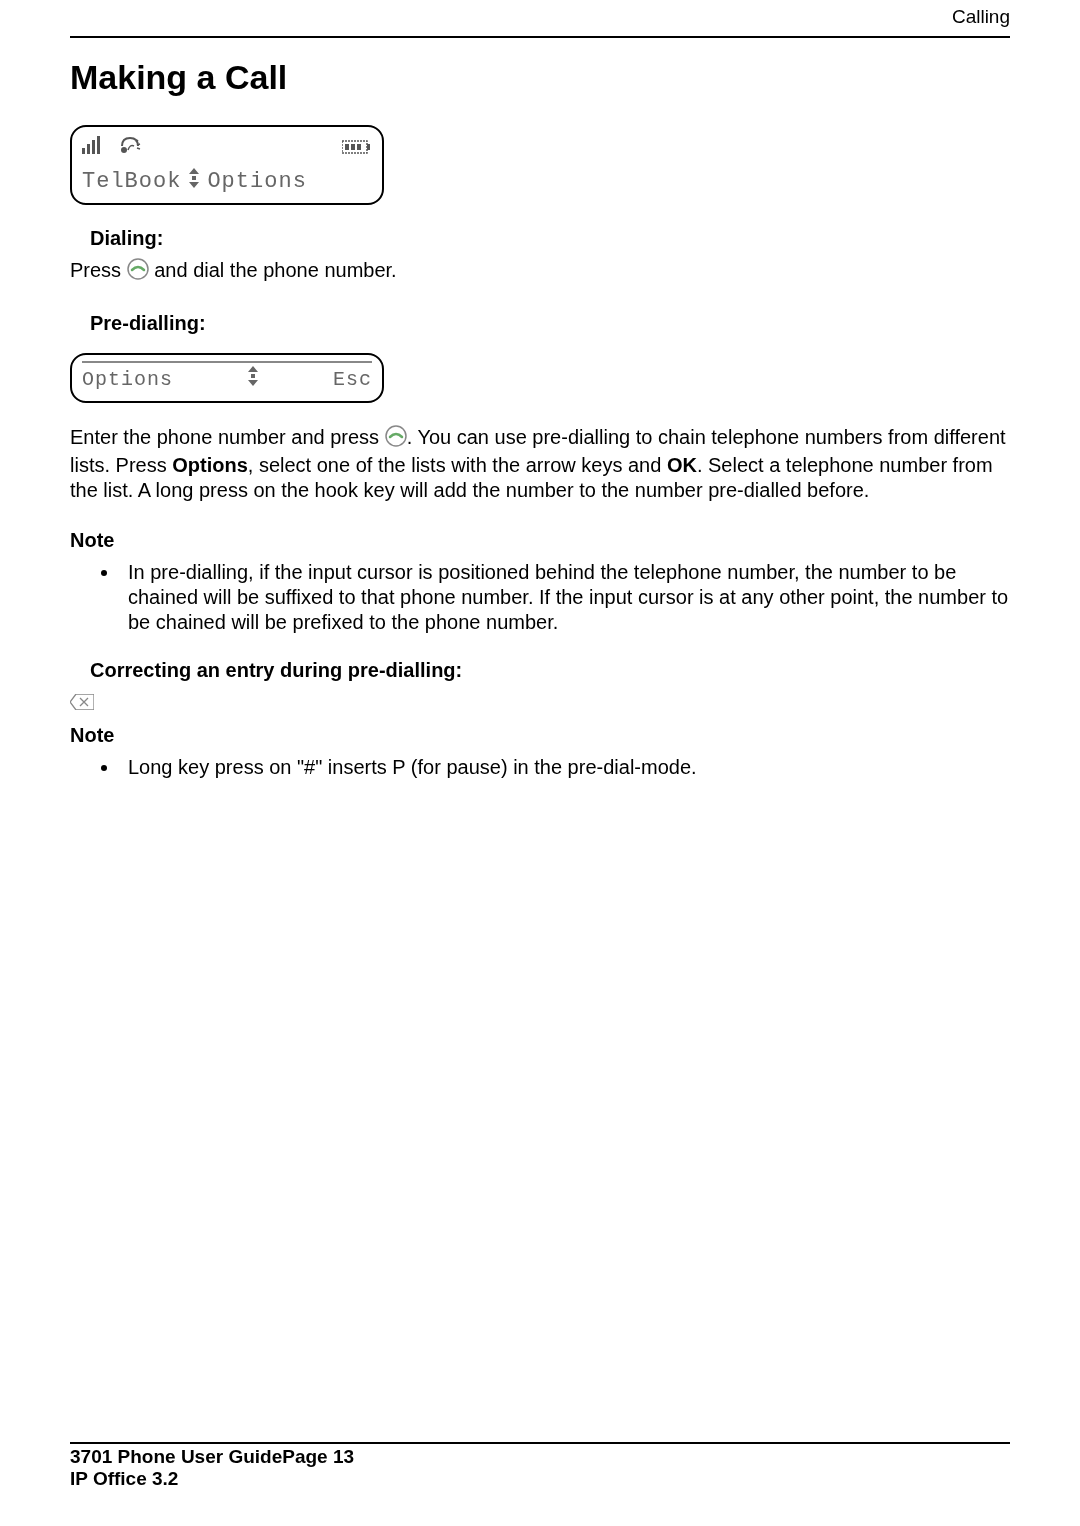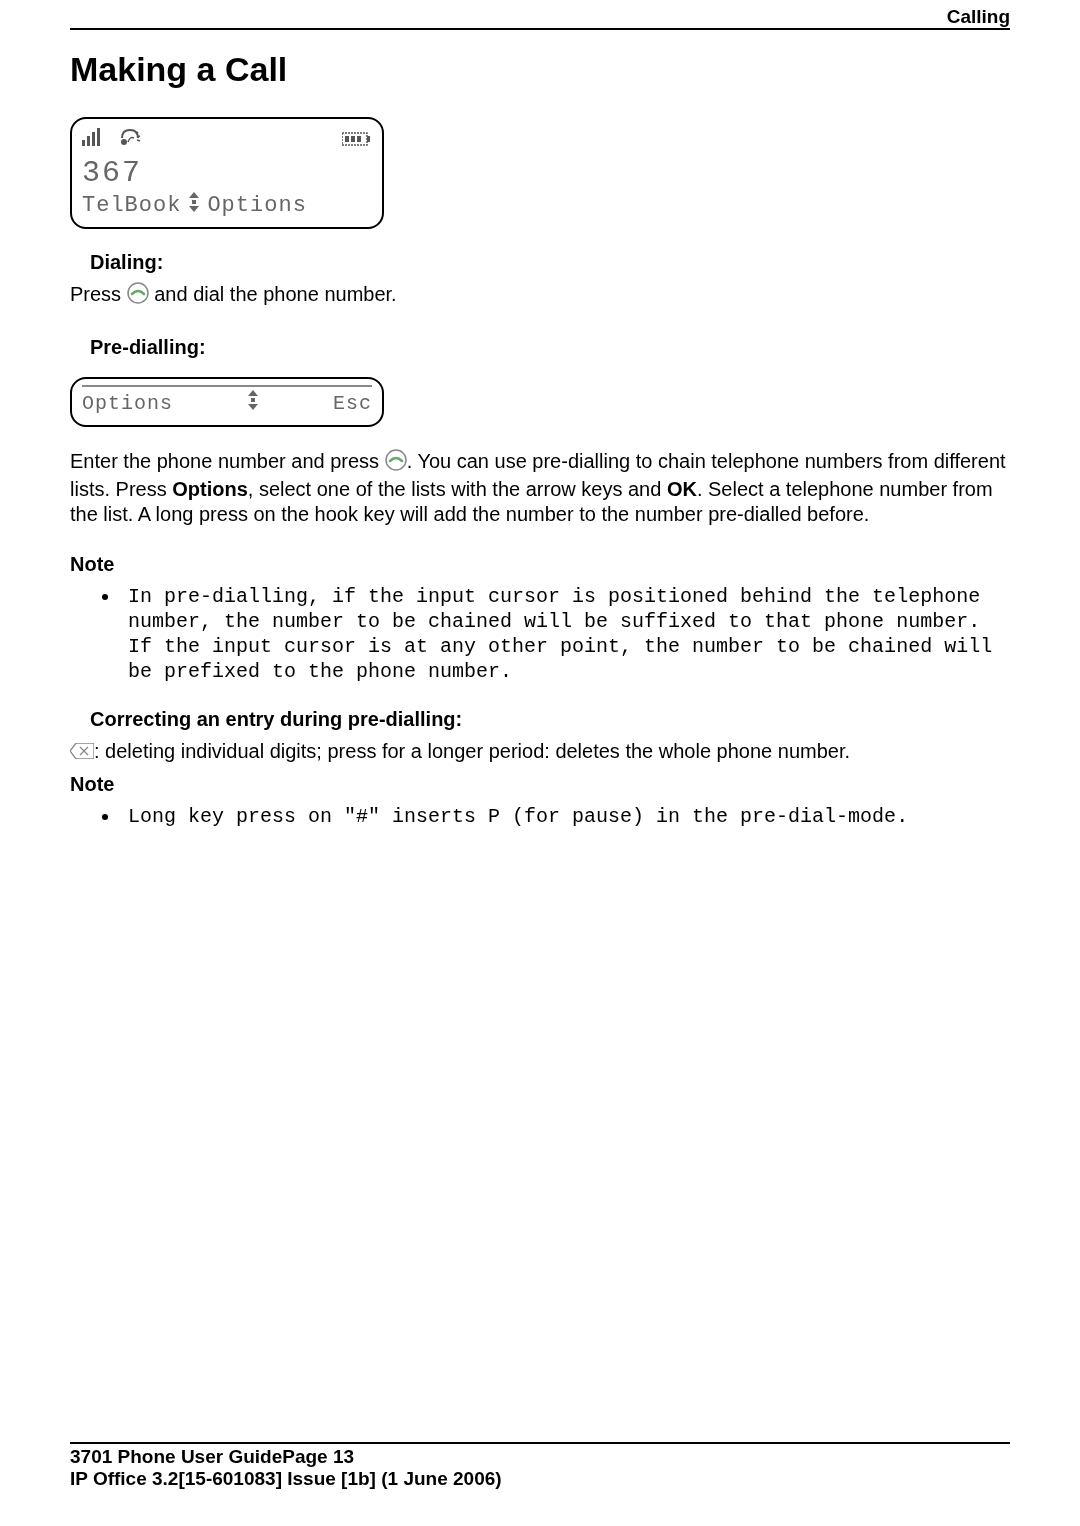--- a/index.html
+++ b/index.html
@@ -15,23 +15,22 @@
       position: relative;
       padding: 34px 70px 0 70px;
     }
     .header-line {
       border-top: 2px solid #000;
       margin-bottom: 4px;
     }
     .chapter-label {
       text-align: right;
       font-size: 19px;
-      margin-bottom: 0;
+      margin-bottom: 8px;
       margin-top: -28px;
-      font-weight: bold;
     }
     .main-title {
       font-size: 34px;
       font-weight: bold;
       margin-top: 20px;
       margin-bottom: 28px;
     }
     .lcd-box {
       display: inline-block;
       border: 2px solid #000;
@@ -96,21 +95,20 @@
     }
     ul.note-list {
       margin-left: 50px;
       margin-bottom: 24px;
       font-size: 20px;
       line-height: 1.25;
     }
     ul.note-list li {
       padding-left: 8px;
       margin-bottom: 4px;
-      font-family: Liberation Mono, monospace;
     }
     .footer {
       position: absolute;
       bottom: 36px;
       left: 70px;
       right: 70px;
     }
     .footer-line {
       border-top: 2px solid #000;
       margin-bottom: 2px;
@@ -167,23 +165,20 @@
     <span>
       <svg width="30" height="16" viewBox="0 0 30 16">
           <rect x="0" y="2" width="25" height="12" fill="none" stroke="#555" stroke-width="1.5" stroke-dasharray="2 1"></rect>
           <rect x="25" y="5" width="3" height="6" fill="#555"></rect>
           <rect x="3" y="5" width="4" height="6" fill="#555"></rect>
           <rect x="9" y="5" width="4" height="6" fill="#555"></rect>
           <rect x="15" y="5" width="4" height="6" fill="#555"></rect>
         </svg>
     </span>
   </div>
-  <div class="lcd-row">
-    <span class="lcd-367">367</span>
-  </div>
   <div class="lcd-row lcd-bottom">
     <span>TelBook</span>
     <span>
       <svg width="14" height="20" viewBox="0 0 14 20">
           <path d="M7 0 L2 6 L12 6 Z M7 20 L2 14 L12 14 Z" fill="#666"></path>
           <rect x="5" y="8" width="4" height="4" fill="#666"></rect>
         </svg>
     </span>
     <span>Options</span>
   </div>
@@ -234,34 +229,33 @@
   <li>In pre-dialling, if the input cursor is positioned behind the telephone number, the number to be chained will be suffixed to that phone number. If the input cursor is at any other point, the number to be chained will be prefixed to the phone number.</li>
 </ul>
 
 <div class="section-label">Correcting an entry during pre-dialling:</div>
 <div class="body-text" style="margin-bottom:8px;">
   <span class="inline-icon">
     <svg width="24" height="16" viewBox="0 0 24 16">
         <path d="M6 0 L24 0 L24 16 L6 16 L0 8 Z" fill="none" stroke="#888" stroke-width="1.3"></path>
         <path d="M10 4 L18 12 M18 4 L10 12" stroke="#888" stroke-width="1.3"></path>
       </svg>
-  </span><span>: deleting individual digits; press for a longer period: deletes the whole phone number.</span>
+  </span>
 </div>
 
 <div class="note-label">Note</div>
 <ul class="note-list">
   <li>Long key press on "#" inserts P (for pause) in the pre-dial-mode.</li>
 </ul>
 
 <div class="footer">
   <div class="footer-line"></div>
   <div class="footer-row">
     <span class="footer-left">3701 Phone User Guide</span>
     <span class="footer-right-top">Page 13</span>
   </div>
   <div class="footer-row">
     <span class="footer-left">IP Office 3.2</span>
-    <span class="footer-right-bottom">[15-601083] Issue [1b] (1 June 2006)</span>
   </div>
 </div>
 
 
 
 
 </body></html>

